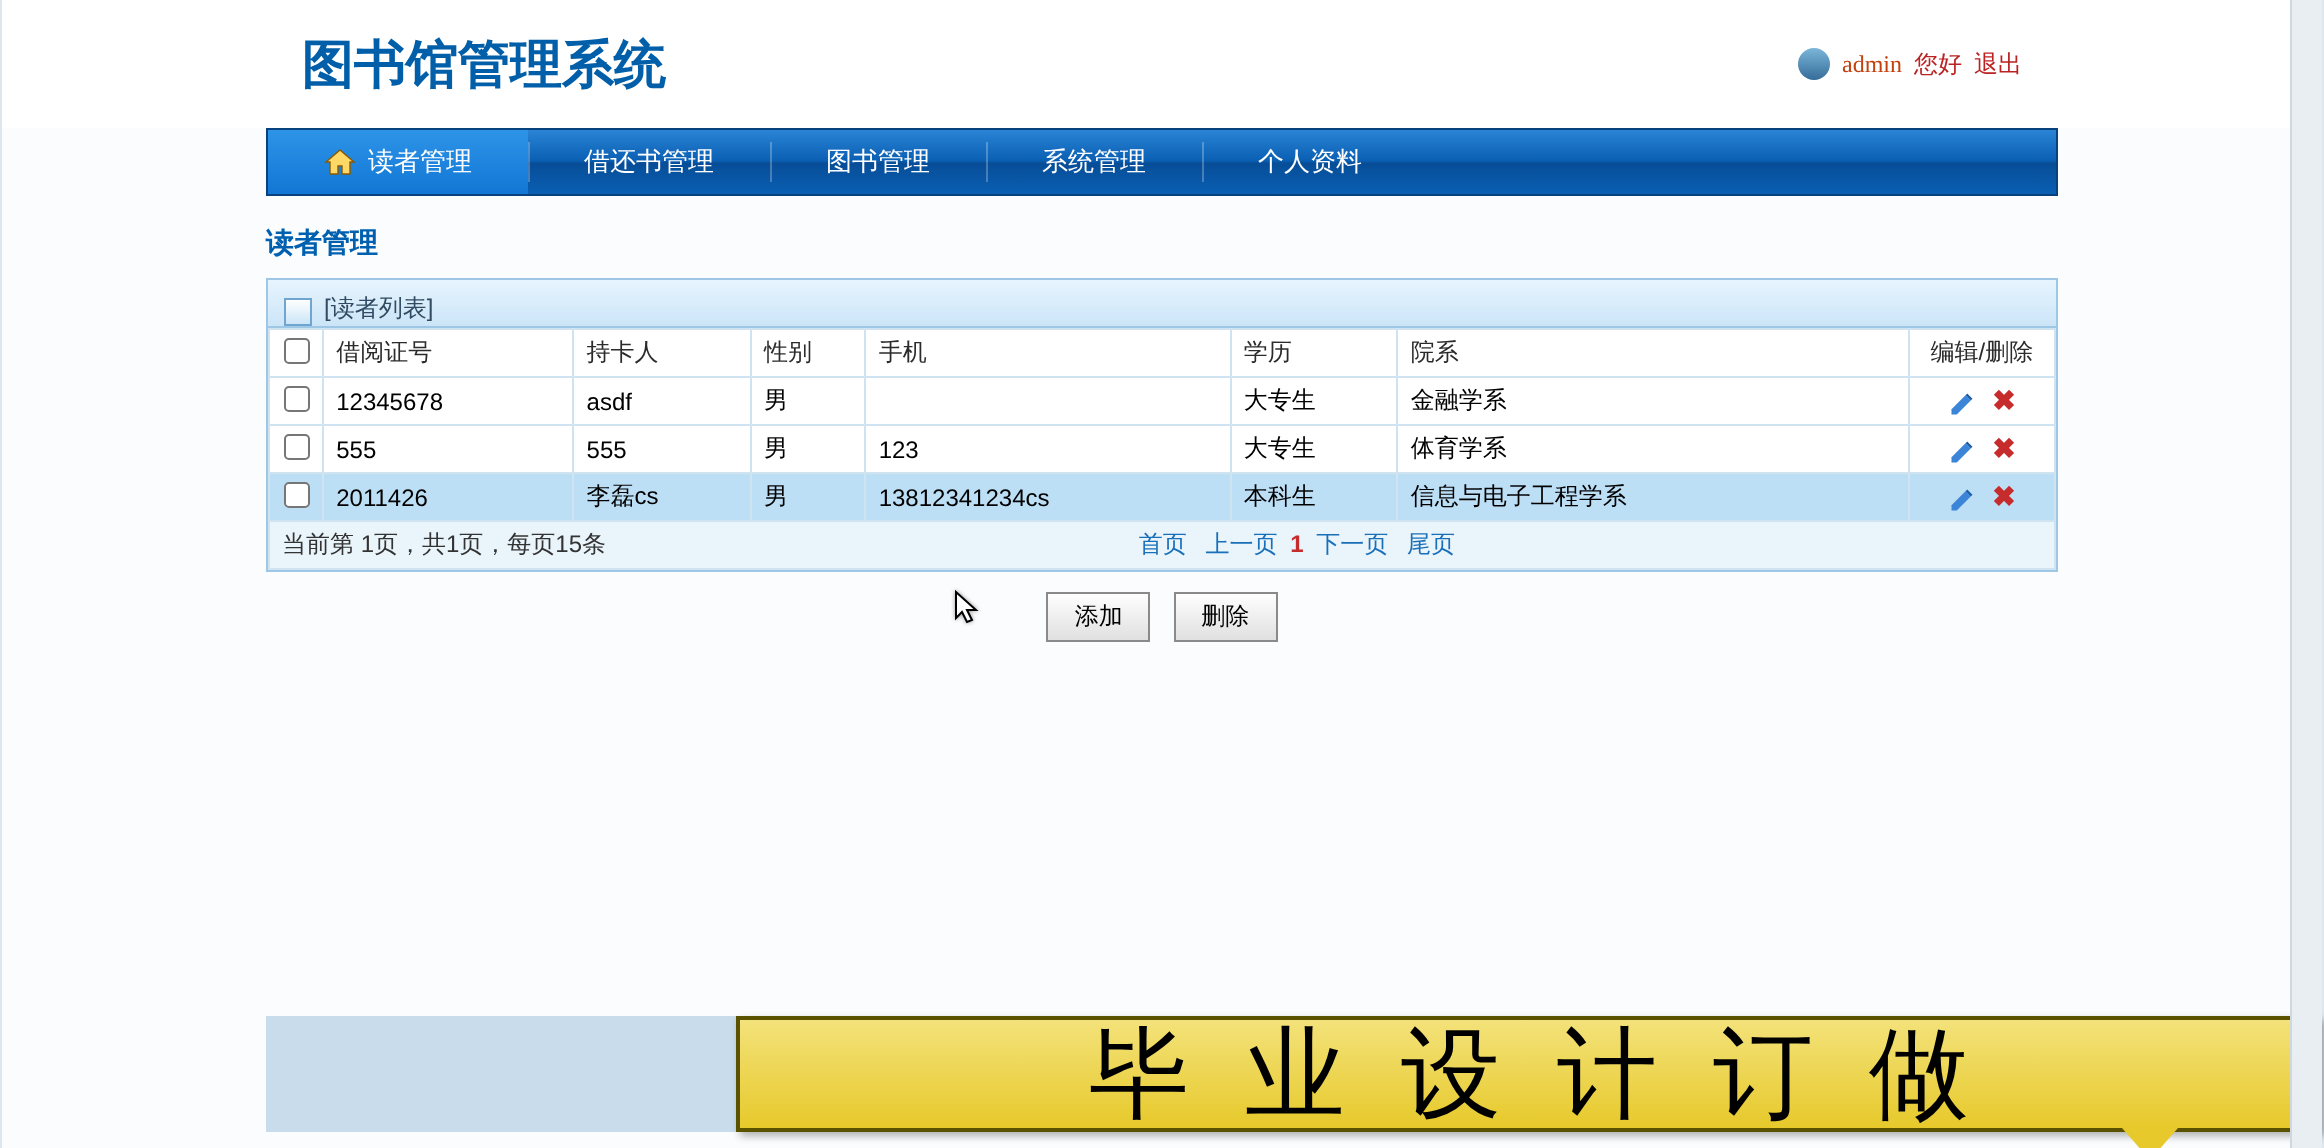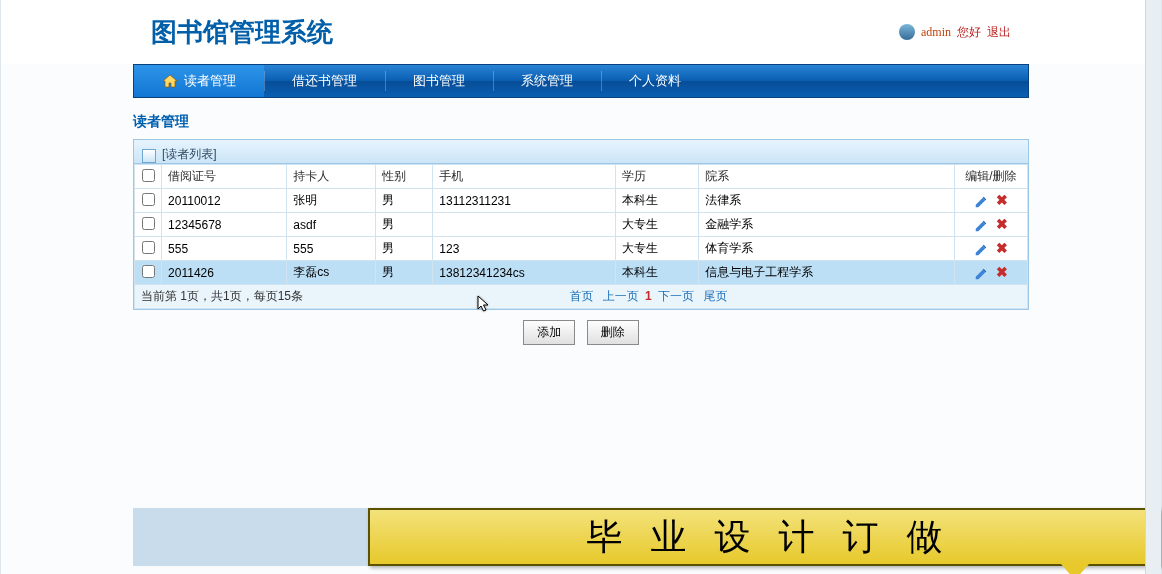--- a/index.html
+++ b/index.html
@@ -47,21 +47,21 @@
   .pager-right { display:inline-block; margin-left:260px;}
   .pager-right a{ color:#1a6fb9; text-decoration:none; margin:0 3px; cursor:pointer;}
   .pager-right .cur{ color:#c62c2c; font-weight:bold;}
 
   .btn-row { text-align:center; margin-top:10px; }
   .btn { display:inline-block; min-width:52px; padding:3px 0; border:1px solid #8a8a8a; background:linear-gradient(#fefefe,#e0e0e0); cursor:pointer; font-family:"SimSun"; font-size:12px; margin:0 4px;}
 
   
   .footer-strip { position:absolute; left:132px; right:0; height:58px; bottom:8px; display:flex;}
   .footer-strip .left-blank { width:235px; background:#c8dceb; margin-right:0;}
-  .banner { flex:1; margin-left:0; background:linear-gradient(#f3e27a,#e7c92b); border:2px solid #5b5200; display:flex; align-items:center; justify-content:center; font-family:"SimHei","Microsoft YaHei",sans-serif; font-size:36px; letter-spacing:28px; padding-left:28px; box-shadow:2px 2px 4px rgba(0,0,0,.3); position:relative;}
+  .banner { flex:1; margin-left:0; background:linear-gradient(#f3e27a,#e7c92b); border:2px solid #5b5200; display:flex; align-items:center; justify-content:center; font-family:"SimHei","Microsoft YaHei",sans-serif; font-size:50px; letter-spacing:28px; padding-left:28px; box-shadow:2px 2px 4px rgba(0,0,0,.3); position:relative;}
   .banner::after{ content:""; position:absolute; right:70px; bottom:-16px; width:0; height:0; border-left:14px solid transparent; border-right:14px solid transparent; border-top:16px solid #e7c92b;}
   
   .rscroll{ position:absolute; right:0; top:0; bottom:0; width:16px; background:#e9eef2; border-left:1px solid #cfd8de;}
 
   .cursor-ptr { position:absolute; left:476px; top:295px; width:14px; height:18px; pointer-events:none;}
   .cursor-ptr svg{ width:100%; height:100%; filter:drop-shadow(0 0 1px rgba(0,0,0,.4));}
 
   table.grid col.c0{width:24px}
   table.grid col.c1{width:120px}
   table.grid col.c2{width:85px}
@@ -133,33 +133,20 @@
           <th>借阅证号</th>
           <th>持卡人</th>
           <th>性别</th>
           <th>手机</th>
           <th>学历</th>
           <th>院系</th>
           <th class="ops">编辑/删除</th>
         </tr>
       </thead>
       <tbody id="tbody">
-            <tr>
-              <td class="chk"><input type="checkbox" style=""></td>
-              <td>20110012</td>
-              <td>张明</td>
-              <td>男</td>
-              <td>13112311231</td>
-              <td>本科生</td>
-              <td>法律系</td>
-              <td class="ops"><span class="edit-icon"><svg viewBox="0 0 16 16">
-                    <path d="M2 11 L10 3 L13 6 L5 14 L2 14 Z" fill="#3c84d8"></path>
-                    <path d="M11 2 L14 5 L13 6 L10 3 Z" fill="#1f5ea8"></path>
-                  </svg></span><span class="del-icon">✖</span></td>
-            </tr>
             <tr>
               <td class="chk"><input type="checkbox" style=""></td>
               <td>12345678</td>
               <td>asdf</td>
               <td>男</td>
               <td></td>
               <td>大专生</td>
               <td>金融学系</td>
               <td class="ops"><span class="edit-icon"><svg viewBox="0 0 16 16">
                     <path d="M2 11 L10 3 L13 6 L5 14 L2 14 Z" fill="#3c84d8"></path>

